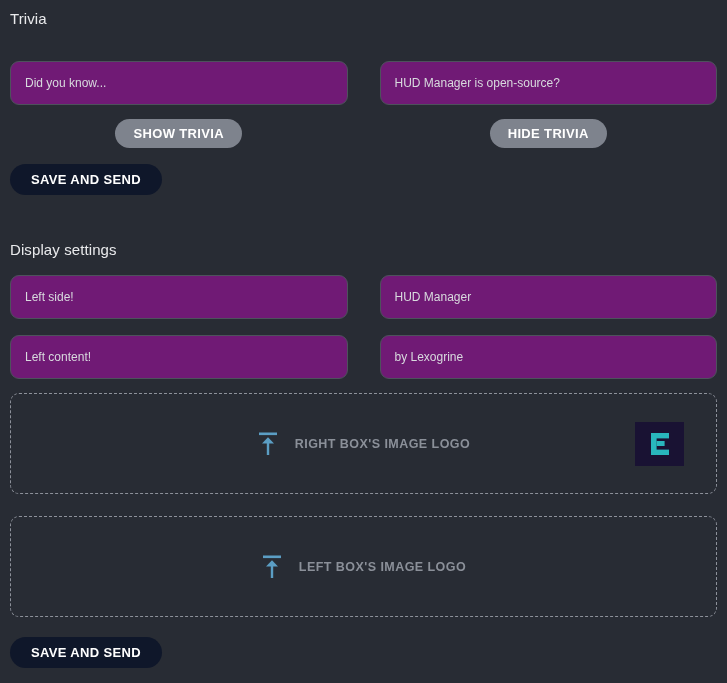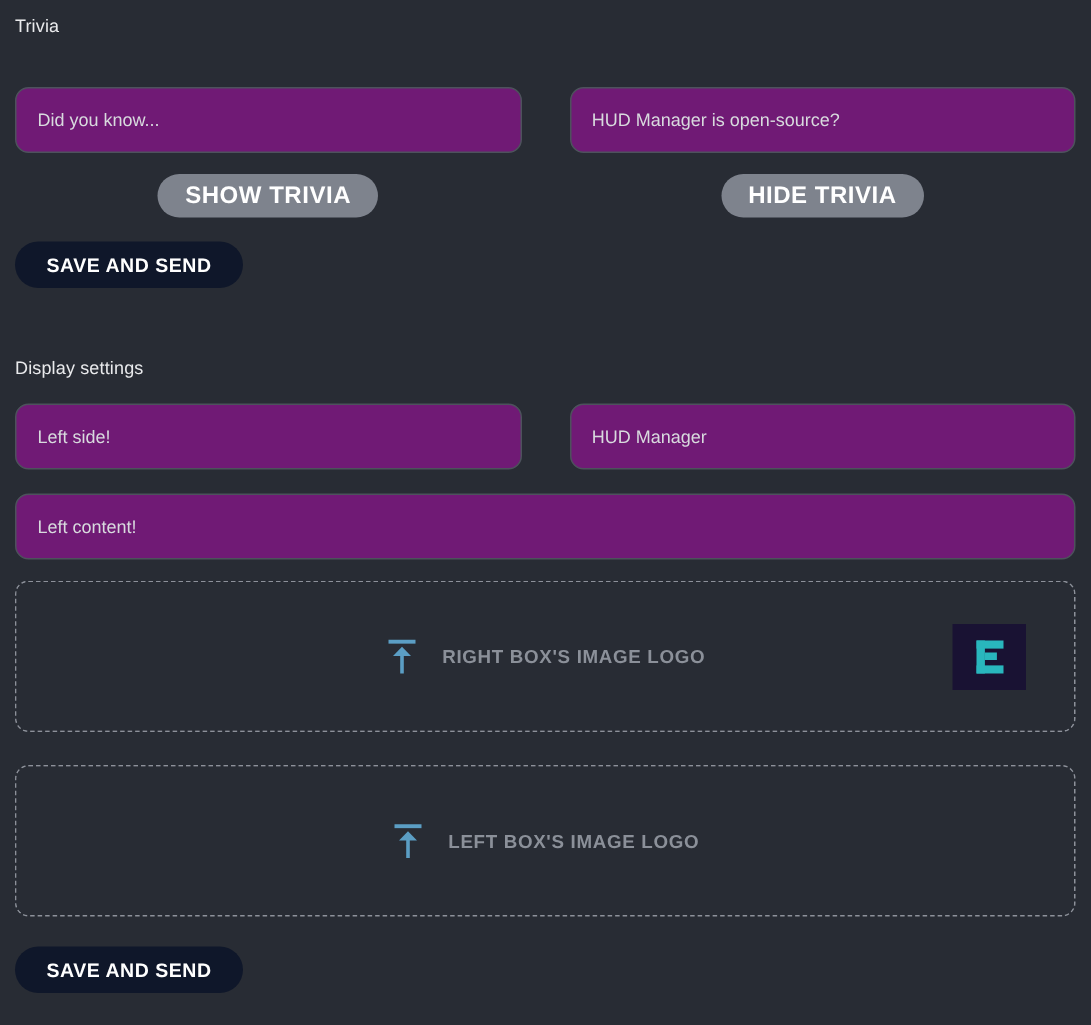--- a/index.html
+++ b/index.html
@@ -19,21 +19,21 @@
 
   .page {
     position: relative;
     width: 727px;
     height: 683px;
     padding: 0 10px;
   }
 
   
   .section-title {
-    font-size: 12px;
+    font-size: 15px;
     font-weight: 400;
     color: #e9eaec;
     letter-spacing: .1px;
     margin: 0;
     padding: 0;
   }
 
   
   .row {
     display: flex;
@@ -59,21 +59,21 @@
   }
   .field::placeholder { color: #8c919b; }
 
   
   .btn {
     border: none;
     outline: none;
     cursor: pointer;
     font-family: "Liberation Sans", sans-serif;
     font-weight: 700;
-    font-size: 16px;
+    font-size: 13px;
     letter-spacing: .35px;
     text-transform: uppercase;
     color: #ffffff;
     border-radius: 999px;
     padding: 0 18px;
     height: 29px;
     line-height: 29px;
     white-space: nowrap;
   }
   .btn-grey { background: #7e838d; }
@@ -172,20 +172,23 @@
         <input class="field" type="text" value="Left side!" style="">
       </div>
       <div class="col">
         <input class="field" type="text" value="HUD Manager" style="">
       </div>
     </div>
 
     <div class="row mt-16">
       <div class="col">
         <input class="field" type="text" value="Left content!" style="">
+      </div>
+      <div class="col">
+        <input class="field" type="text" value="by Lexogrine" style="">
       </div>
     </div>
 
     <div class="dropzone" style="margin-top:14px;">
       <div class="dz-inner">
         <span>
           <svg class="upload-icon" width="22" height="26" viewBox="0 0 22 26" aria-hidden="true">
             <rect x="2" y="1.5" width="18" height="2.6" fill="#5b9ec4"></rect>
             <rect x="9.8" y="9" width="2.4" height="15" fill="#5b9ec4"></rect>
             <path d="M11 6.2 L17 12.4 L5 12.4 Z" fill="#5b9ec4"></path>

